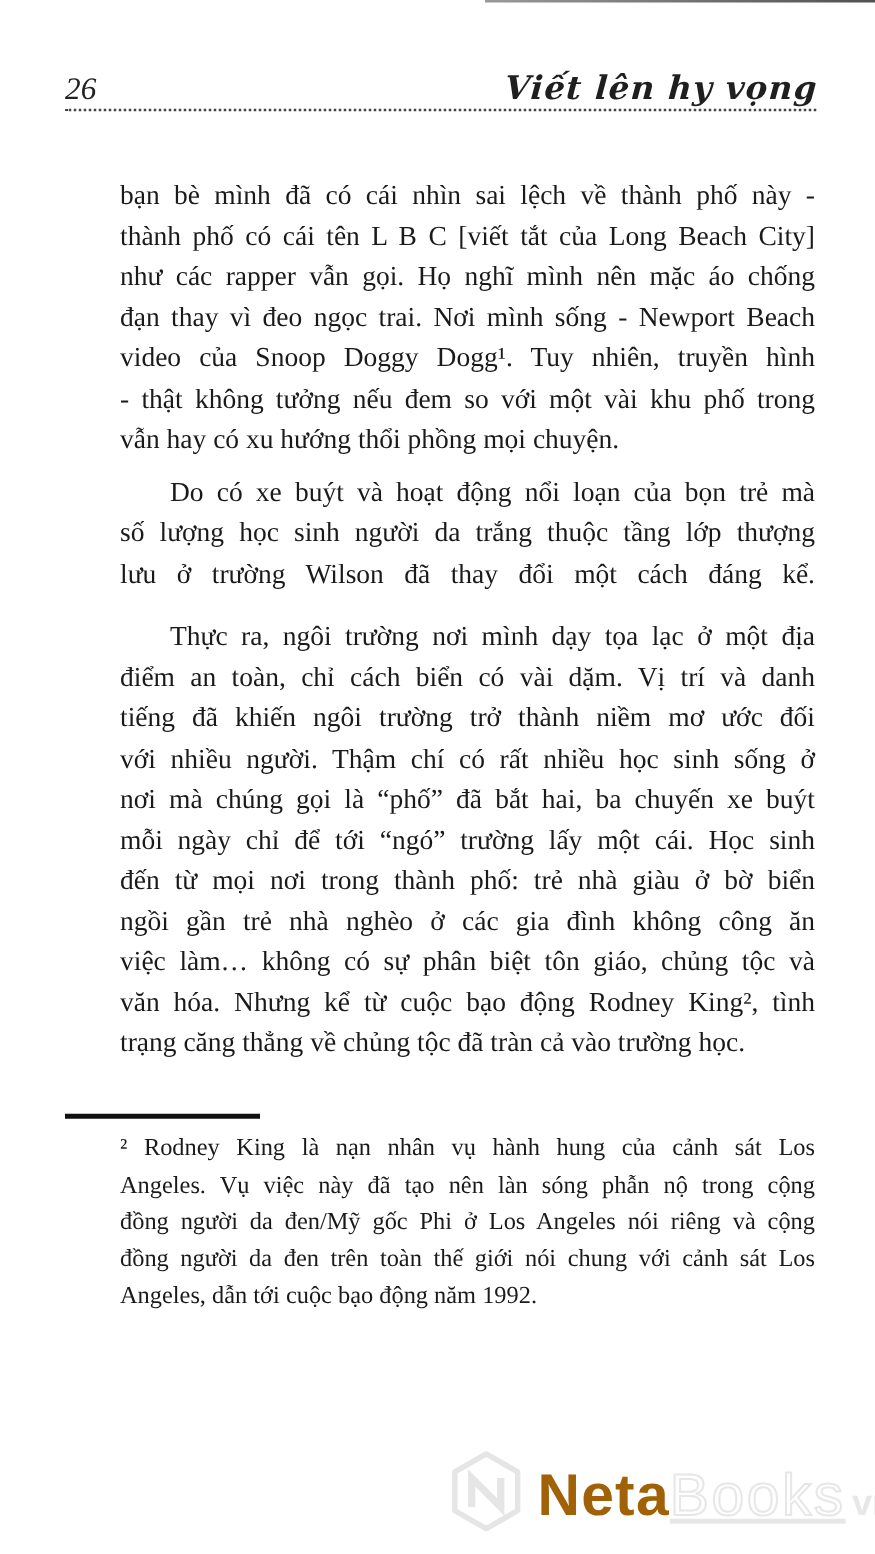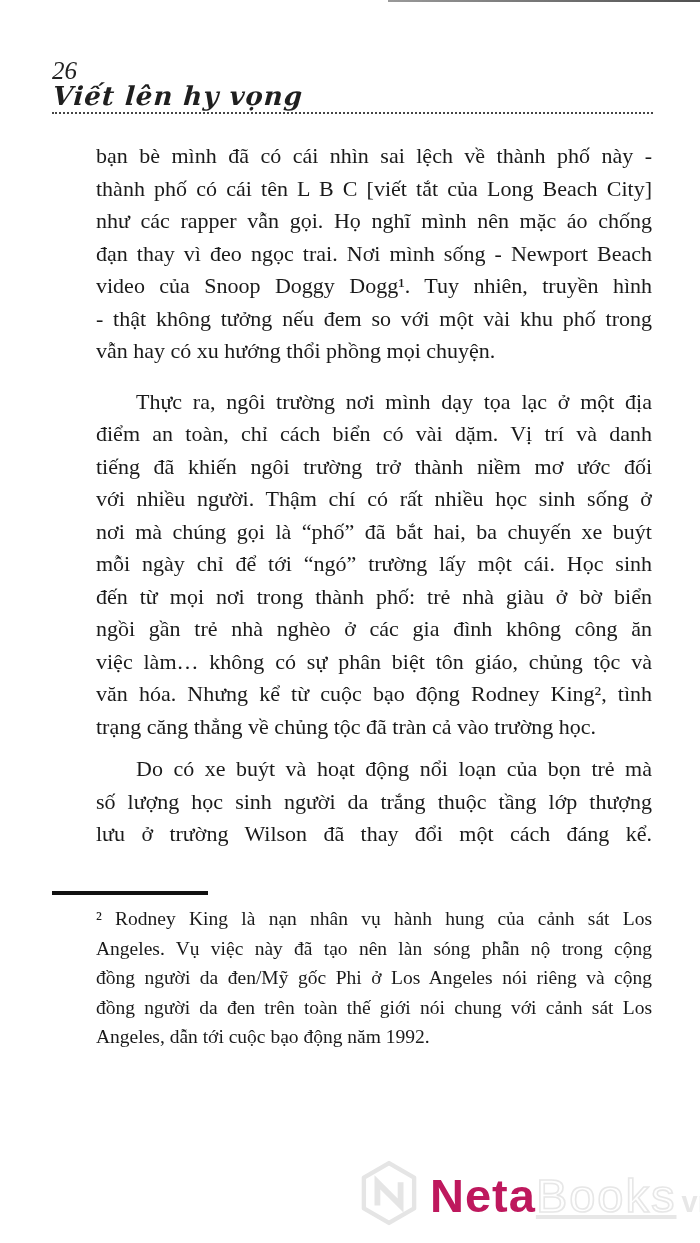--- a/index.html
+++ b/index.html
@@ -28,24 +28,23 @@
   }
 
   
   .header {
     position: absolute;
     top: 58px;
     left: 52px;
     right: 47px;
     display: flex;
     justify-content: space-between;
-    align-items: flex-start;
+    align-items: center;
     border-bottom: 2px dotted #454545;
     padding-bottom: 3px;
-    flex-direction: column;
   }
   .pagenum {
     font-style: italic;
     font-size: 25px;
     line-height: 1;
     color: #222;
   }
   .running-title {
     font-family: "DejaVu Serif", serif;
     font-style: italic;
@@ -113,21 +112,21 @@
     align-items: center;
     font-family: "Liberation Sans", sans-serif;
     user-select: none;
   }
   .wm-logo { margin-right: 12px; }
   .wm-text { display: flex; align-items: baseline; }
   .wm-neta {
     font-size: 47px;
     font-weight: bold;
     letter-spacing: 1px;
-    color: #be185d;
+    color: #a16207;
   }
   .wm-books {
     font-size: 47px;
     font-weight: normal;
     letter-spacing: 2px;
     color: #ffffff;
     text-decoration: underline;
     -webkit-text-stroke: 1.6px #e7e7e7;
   }
   .wm-vn {
@@ -151,38 +150,38 @@
 
   <main class="body">
     <div class="para">
         <div class="line">bạn bè mình đã có cái nhìn sai lệch về thành phố này -</div>
         <div class="line">thành phố có cái tên L B C [viết tắt của Long Beach City]</div>
         <div class="line">như các rapper vẫn gọi. Họ nghĩ mình nên mặc áo chống</div>
         <div class="line">đạn thay vì đeo ngọc trai. Nơi mình sống - Newport Beach</div>
         <div class="line">video của Snoop Doggy Dogg¹. Tuy nhiên, truyền hình</div>
         <div class="line">- thật không tưởng nếu đem so với một vài khu phố trong</div>
         <div class="line last">vẫn hay có xu hướng thổi phồng mọi chuyện.</div>
+      </div>
+    <div class="para indent gap10">
+        <div class="line">Do có xe buýt và hoạt động nổi loạn của bọn trẻ mà</div>
+        <div class="line">số lượng học sinh người da trắng thuộc tầng lớp thượng</div>
+        <div class="line">lưu ở trường Wilson đã thay đổi một cách đáng kể.</div>
       </div>
     <div class="para indent gap18">
         <div class="line">Thực ra, ngôi trường nơi mình dạy tọa lạc ở một địa</div>
         <div class="line">điểm an toàn, chỉ cách biển có vài dặm. Vị trí và danh</div>
         <div class="line">tiếng đã khiến ngôi trường trở thành niềm mơ ước đối</div>
         <div class="line">với nhiều người. Thậm chí có rất nhiều học sinh sống ở</div>
         <div class="line">nơi mà chúng gọi là “phố” đã bắt hai, ba chuyến xe buýt</div>
         <div class="line">mỗi ngày chỉ để tới “ngó” trường lấy một cái. Học sinh</div>
         <div class="line">đến từ mọi nơi trong thành phố: trẻ nhà giàu ở bờ biển</div>
         <div class="line">ngồi gần trẻ nhà nghèo ở các gia đình không công ăn</div>
         <div class="line">việc làm… không có sự phân biệt tôn giáo, chủng tộc và</div>
         <div class="line">văn hóa. Nhưng kể từ cuộc bạo động Rodney King², tình</div>
         <div class="line last">trạng căng thẳng về chủng tộc đã tràn cả vào trường học.</div>
-      </div>
-    <div class="para indent gap10">
-        <div class="line">Do có xe buýt và hoạt động nổi loạn của bọn trẻ mà</div>
-        <div class="line">số lượng học sinh người da trắng thuộc tầng lớp thượng</div>
-        <div class="line">lưu ở trường Wilson đã thay đổi một cách đáng kể.</div>
       </div>
   </main>
 
   <section class="footnotes">
     <div class="fn-rule"></div>
     <div class="fn">
         <div class="line">² Rodney King là nạn nhân vụ hành hung của cảnh sát Los</div>
         <div class="line">Angeles. Vụ việc này đã tạo nên làn sóng phẫn nộ trong cộng</div>
         <div class="line">đồng người da đen/Mỹ gốc Phi ở Los Angeles nói riêng và cộng</div>
         <div class="line">đồng người da đen trên toàn thế giới nói chung với cảnh sát Los</div>

